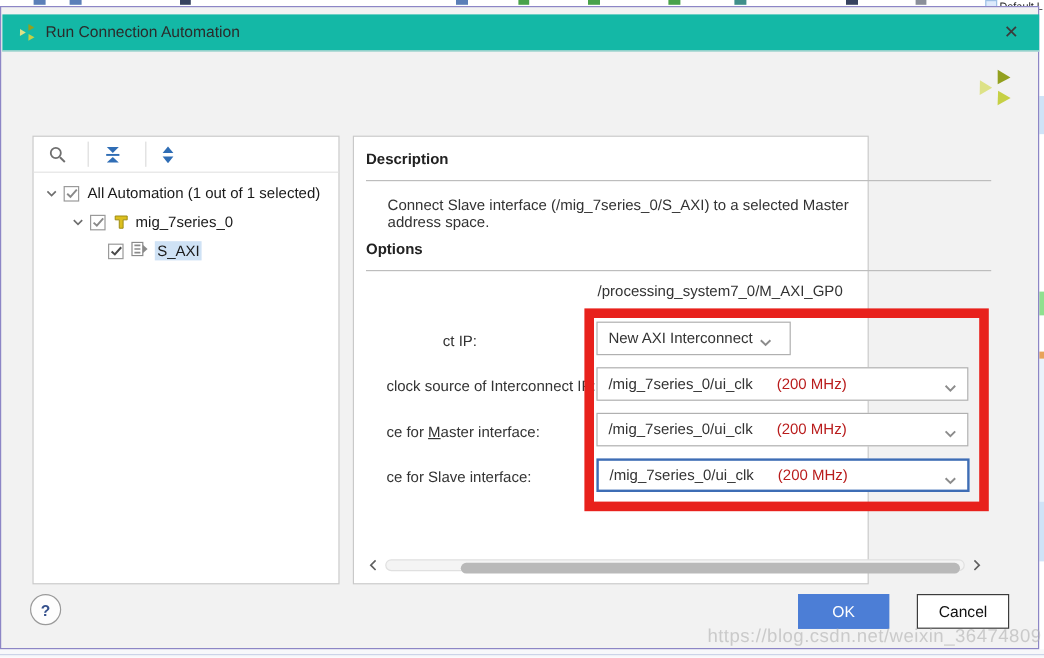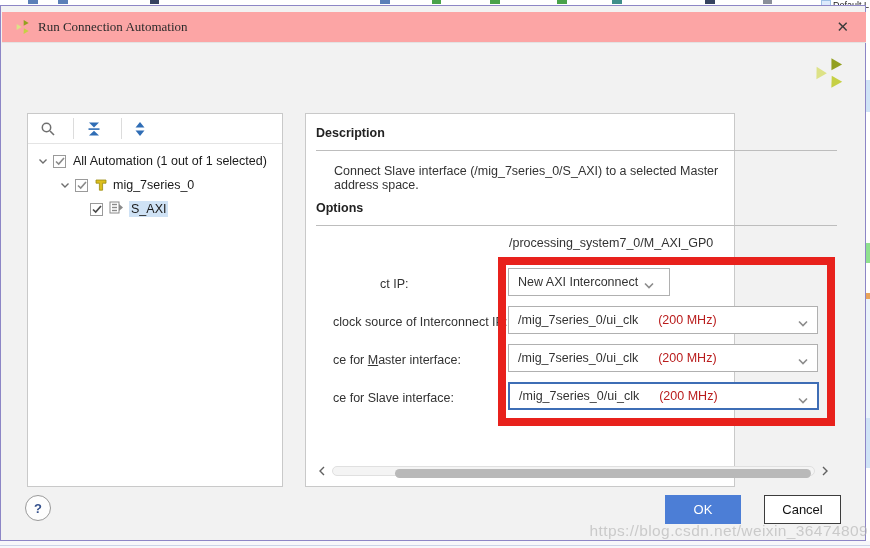--- a/index.html
+++ b/index.html
@@ -8,30 +8,30 @@
   
   .desk-frag{position:absolute;height:4px;top:0;}
   .desk-topright{position:absolute;top:0;right:1px;font-size:9px;color:#222;display:flex;align-items:center;gap:2px;}
   .desk-topright .mini{width:8px;height:8px;border:1px solid #9fc1e6;background:#ddeafc;}
   .sliver{position:absolute;left:866px;width:4px;}
   .bottom-strip{position:absolute;left:0;top:541px;width:870px;height:7px;background:#f7f8fa;}
   .bottom-line{position:absolute;left:0;top:545px;width:870px;height:1px;background:#ccd4e8;}
   
   .dialog{position:absolute;left:0;top:5px;width:866px;height:536px;background:#f2f2f2;
           border:1px solid #8d86c6;box-sizing:border-box;}
-  .titlebar{position:absolute;left:1px;top:6px;width:864px;height:30px;background:#fca5a5;border-bottom:1px solid #e3e3e3;font-family:Liberation Serif, serif;}
+  .titlebar{position:absolute;left:1px;top:6px;width:864px;height:30px;background:#14b8a6;border-bottom:1px solid #e3e3e3;}
   .title-text{position:absolute;left:36px;top:0;line-height:30px;font-size:13px;color:#2b2b2b;}
   .title-icon{position:absolute;left:13px;top:7px;}
   .close-x{position:absolute;right:13px;top:4px;font-size:15px;color:#3b3b3b;cursor:pointer;padding:2px 4px;}
   .intro{position:absolute;left:17px;top:48px;font-size:12.5px;color:#333;line-height:19px;width:800px;}
   .dlg-logo{position:absolute;left:812px;top:50px;}
   
   .panel{position:absolute;background:#fff;border:1px solid #c9c9c9;box-sizing:border-box;}
   .left-panel{left:27px;top:113px;width:256px;height:374px;}
-  .right-panel{left:305px;top:113px;width:430px;height:374px;}
+  .right-panel{left:294px;top:113px;width:430px;height:374px;}
   .lp-toolbar{position:absolute;left:0;top:0;width:100%;height:30px;border-bottom:1px solid #e4e4e4;box-sizing:border-box;}
   .tb-icon{position:absolute;top:5px;width:20px;height:20px;display:flex;align-items:center;justify-content:center;cursor:pointer;}
   .tb-sep{position:absolute;top:4px;width:1px;height:21px;background:#dcdcdc;}
   
   .tree-row{position:absolute;height:22px;display:flex;align-items:center;font-size:12.5px;color:#1a1a1a;}
   .chk{width:13px;height:13px;background:#fff;border:1px solid #9a9a9a;display:inline-flex;align-items:center;justify-content:center;box-sizing:border-box;}
   .sel{background:#cfe2f5;padding:1px 2px;}
   
   .sec-title{position:absolute;font-size:12.5px;font-weight:bold;color:#222;}
   .hr{position:absolute;left:10px;width:521px;height:1px;background:#bdbdbd;}

